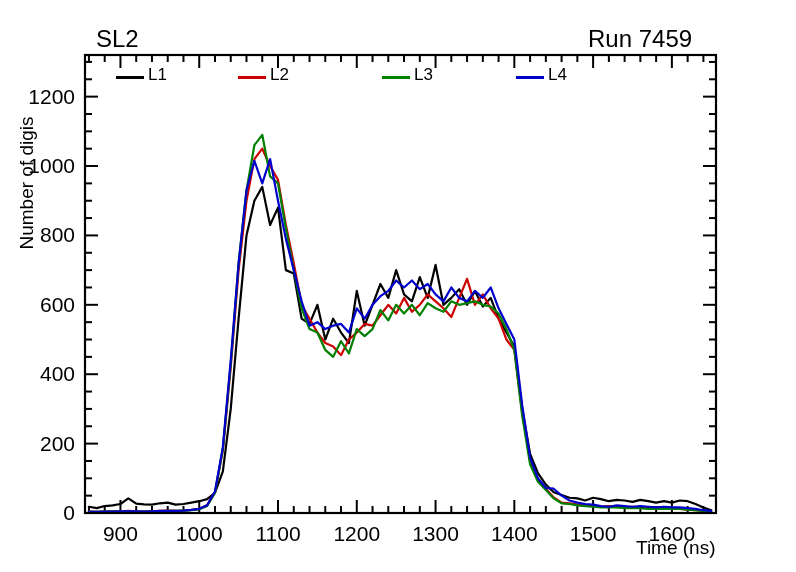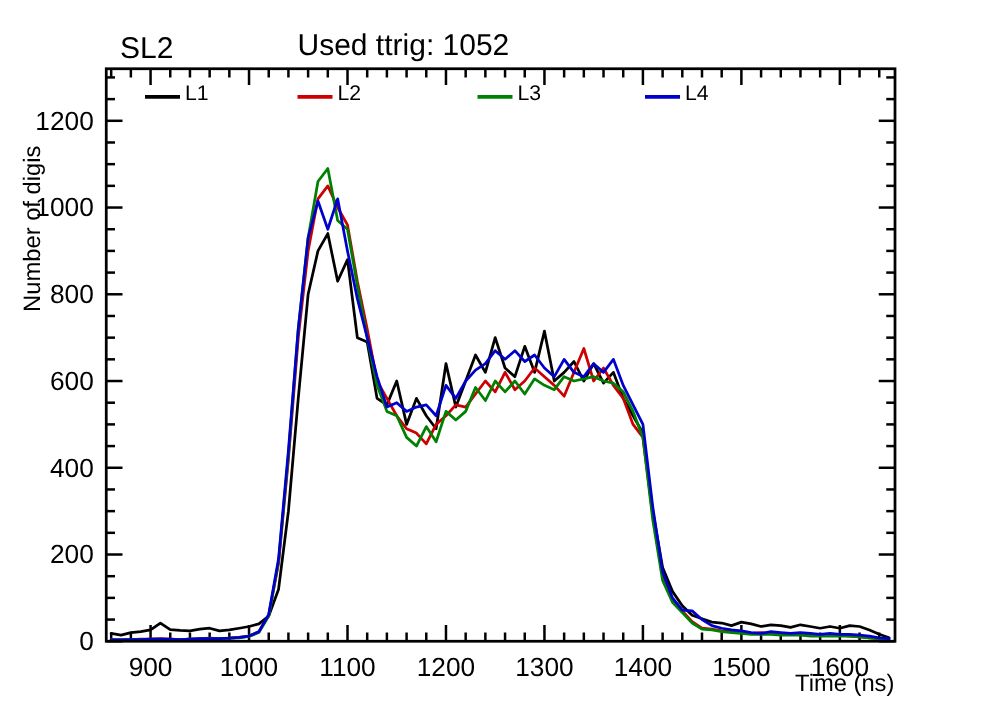--- a/index.html
+++ b/index.html
@@ -27,21 +27,21 @@
   #leg0{left:116px;} #leg1{left:238px;} #leg2{left:382px;} #leg3{left:516px;}
 
   .tick-text{font-size:21px;font-family:"Liberation Sans",sans-serif;fill:#000;}
 </style>
 </head>
 <body>
 
 <div id="root">
 
   <div class="hdr" id="sl-label">SL2</div>
-  <div class="hdr" id="ttrig-label">Used ttrig: 1052</div>
+  <div class="hdr" id="run-label">Run 7459</div>
 
   <div id="ylabel">Number of digis</div>
   <div id="xlabel">Time (ns)</div>
 
   <div class="legend-item" id="leg0">
     <span class="legend-line" id="legline0" style="background: rgb(0, 0, 0);"></span>
     <span class="legend-text">L1</span>
   </div>
   <div class="legend-item" id="leg1">
     <span class="legend-line" id="legline1" style="background: rgb(204, 0, 0);"></span>

